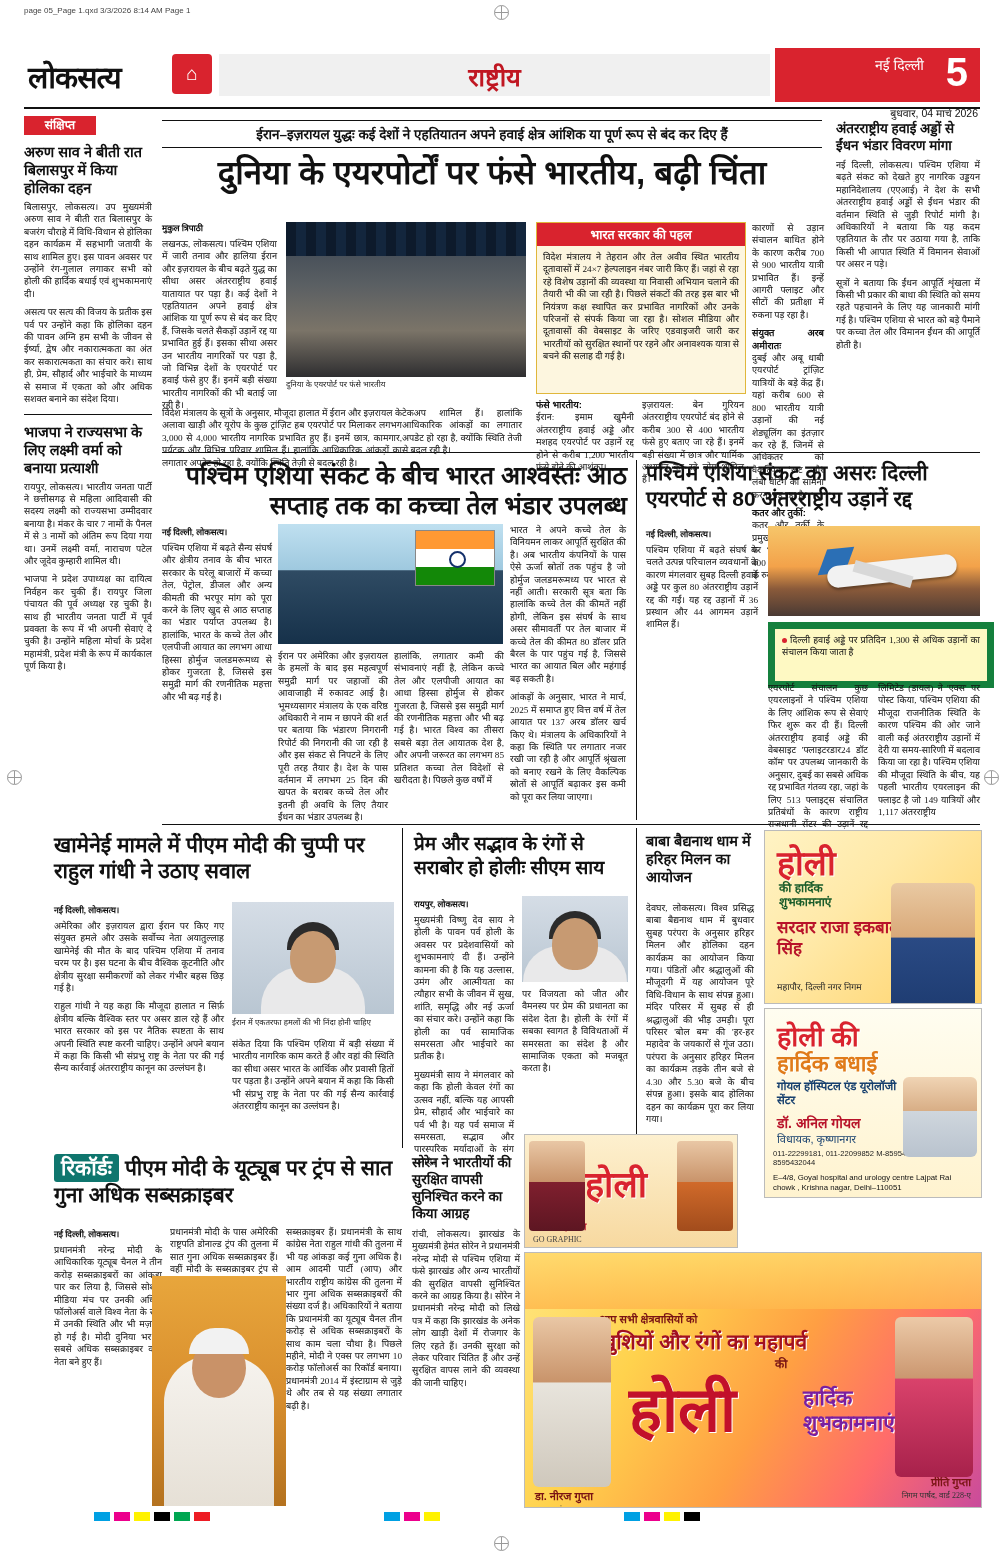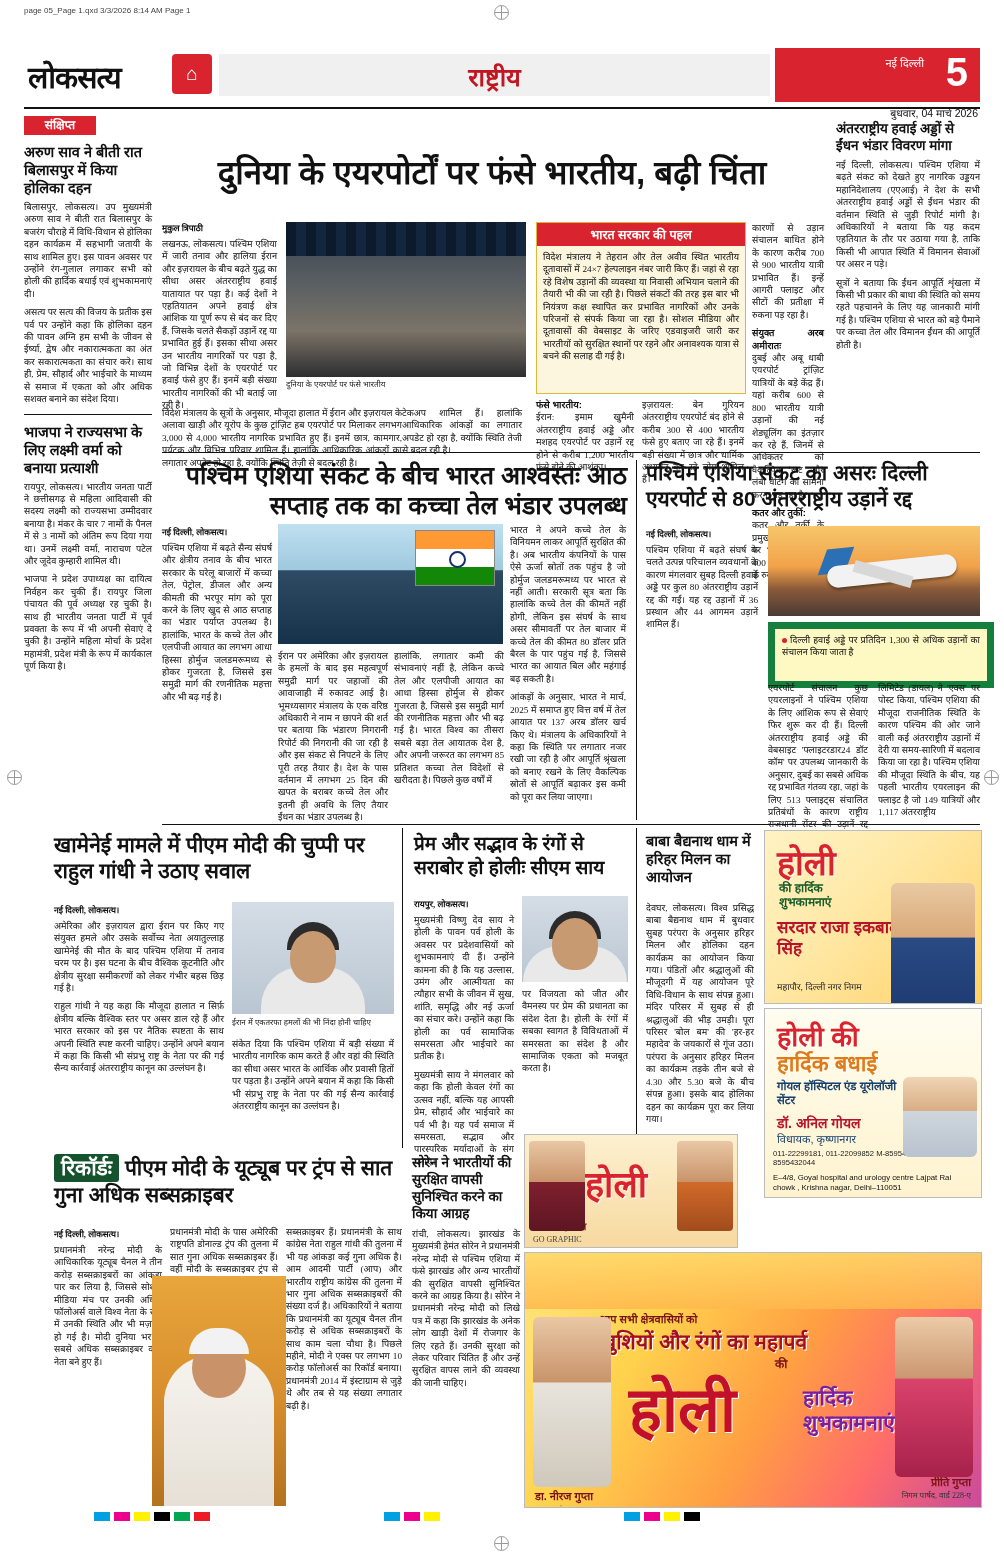--- a/index.html
+++ b/index.html
@@ -12,21 +12,21 @@
   .sheet{position:absolute;left:24px;top:24px;width:956px;height:1500px;}
 
   
   .masthead{position:absolute;left:0;top:24px;width:956px;height:58px;}
   .logo{position:absolute;left:4px;top:8px;font-family:"Liberation Sans",sans-serif;font-weight:bold;font-size:30px;letter-spacing:-1px;color:#111;}
   .home-ico{position:absolute;left:148px;top:6px;width:40px;height:40px;background:#d9232e;border-radius:4px;}
   .home-ico span{position:absolute;left:9px;top:9px;width:22px;height:22px;color:#fff;font-size:19px;line-height:22px;text-align:center;}
   .section-band{position:absolute;left:195px;top:6px;right:210px;height:42px;background:#f0f0f0;}
   .section-band .t{position:absolute;left:0;right:0;top:5px;text-align:center;font-family:"Liberation Sans",sans-serif;font-weight:bold;font-size:25px;color:#c01722;}
   .pagebox{position:absolute;right:0;top:0;width:205px;height:54px;background:#d9232e;}
-  .pagebox .city{position:absolute;right:56px;top:7px;color:#fff;font-size:11px;font-family:"Liberation Sans",sans-serif;text-align:center;}
+  .pagebox .city{position:absolute;right:56px;top:7px;color:#fff;font-size:14px;font-family:"Liberation Sans",sans-serif;text-align:center;}
   .pagebox .num{position:absolute;right:12px;top:2px;color:#fff;font-size:40px;font-weight:bold;font-family:"Liberation Sans",sans-serif;}
   .hr-top{position:absolute;left:0;right:0;top:83px;height:2px;background:#111;}
 
   
   .rail{position:absolute;left:0;top:92px;width:128px;}
   .sankshipt{width:72px;height:19px;background:#d9232e;color:#fff;font-family:"Liberation Sans",sans-serif;font-size:12px;font-weight:bold;text-align:center;line-height:19px;}
   .rail h3{font-family:"Liberation Sans",sans-serif;font-size:14.5px;line-height:18px;margin:8px 0 4px;font-weight:bold;}
   .rail p{font-size:9.2px;line-height:12.4px;text-align:justify;margin:0 0 6px;}
   .byline{font-size:8.6px;font-weight:bold;margin:2px 0 4px;}
   .rule{height:1px;background:#111;margin:8px 0;}
@@ -72,21 +72,21 @@
   .torso{position:absolute;left:50%;bottom:0;width:104px;height:42%;margin-left:-52px;background:#e9e9ea;border-radius:40px 40px 0 0;}
 
   .ad{border:1px solid #bbb;position:relative;overflow:hidden;}
   .ad-holi1{background:linear-gradient(135deg,#fff3c4 0%,#ffe9a8 40%,#ffd166 100%);}
   .ad-holi2{background:linear-gradient(180deg,#fffdf0 0%,#fff3cf 100%);}
   .ad-big{background:linear-gradient(120deg,#ffe680 0%,#ffd24d 28%,#ff9f43 55%,#ff6b6b 78%,#c94b9c 100%);}
   .ad-holi3{background:linear-gradient(180deg,#fdf0cf 0%,#f7d9a0 100%);}
   .holi-word{font-family:"Liberation Sans",sans-serif;font-weight:bold;color:#d9232e;text-shadow:1px 1px 0 #fff;}
 
   .sr{font-family:"Liberation Sans",sans-serif;}
-  .recbadge{display:inline-block;background:#14532d;color:#fff;padding:1px 7px;border-radius:3px;}
+  .recbadge{display:inline-block;background:#0f766e;color:#fff;padding:1px 7px;border-radius:3px;}
   .footer-dots{position:absolute;left:0;bottom:0;width:956px;height:14px;}
   .sw{position:absolute;width:16px;height:9px;top:2px;}
   .tiny{font-size:8px;line-height:10px;}
   .bold{font-weight:bold;}
   .ph-crowd{background:linear-gradient(180deg,#35414f 0%,#5a5f63 40%,#7b7468 70%,#2e2e30 100%);}
   .ph-modi{background:linear-gradient(180deg,#e8a63c 0%,#d98f2e 50%,#b4721f 100%);}
   .ph-ad-people{background:linear-gradient(180deg,#ffe9a0 0%,#ffc74d 100%);}
 </style>
 </head>
 <body>
@@ -124,20 +124,23 @@
       <p>बिलासपुर, लोकसत्य। उप मुख्यमंत्री अरुण साव ने बीती रात बिलासपुर के बजरंग चौराहे में विधि-विधान से होलिका दहन कार्यक्रम में सहभागी जतायी के साथ शामिल हुए। इस पावन अवसर पर उन्होंने रंग-गुलाल लगाकर सभी को होली की हार्दिक बधाई एवं शुभकामनाएं दी।</p>
       <p>असत्य पर सत्य की विजय के प्रतीक इस पर्व पर उन्होंने कहा कि होलिका दहन की पावन अग्नि हम सभी के जीवन से ईर्ष्या, द्वेष और नकारात्मकता का अंत कर सकारात्मकता का संचार करे। साथ ही, प्रेम, सौहार्द और भाईचारे के माध्यम से समाज में एकता को और अधिक सशक्त बनाने का संदेश दिया।</p>
 
       <div class="rule"></div>
 
       <h3>भाजपा ने राज्यसभा के लिए लक्ष्मी वर्मा को बनाया प्रत्याशी</h3>
       <p>रायपुर, लोकसत्य। भारतीय जनता पार्टी ने छत्तीसगढ़ से महिला आदिवासी की सदस्य लक्ष्मी को राज्यसभा उम्मीदवार बनाया है। मंकर के चार 7 नामों के पैनल में से 3 नामों को अंतिम रूप दिया गया था। उनमें लक्ष्मी वर्मा, नाराचण पटेल और जूदेव कुम्हारी शामिल थी।</p>
       <p>भाजपा ने प्रदेश उपाध्यक्ष का दायित्व निर्वहन कर चुकी हैं। रायपुर जिला पंचायत की पूर्व अध्यक्ष रह चुकी है। साथ ही भारतीय जनता पार्टी में पूर्व प्रवक्ता के रूप में भी अपनी सेवाएं दे चुकी है। उन्होंने महिला मोर्चा के प्रदेश महामंत्री, प्रदेश मंत्री के रूप में कार्यकाल पूर्ण किया है।</p>
     </div>
 
+    <div class="kicker">
+      <div class="t">ईरान–इज़रायल युद्धः कई देशों ने एहतियातन अपने हवाई क्षेत्र आंशिक या पूर्ण रूप से बंद कर दिए हैं</div>
+    </div>
     <div class="lead-head">दुनिया के एयरपोर्टों पर फंसे भारतीय, बढ़ी चिंता</div>
 
     <div style="position:absolute;left:138px;top:196px;width:115px;">
       <div class="byline">मुकुल त्रिपाठी</div>
       <div class="col">
           <p>लखनऊ, लोकसत्य। पश्चिम एशिया में जारी तनाव और हालिया ईरान और इज़रायल के बीच बढ़ते युद्ध का सीधा असर अंतरराष्ट्रीय हवाई यातायात पर पड़ा है। कई देशों ने एहतियातन अपने हवाई क्षेत्र आंशिक या पूर्ण रूप से बंद कर दिए हैं, जिसके चलते सैकड़ों उड़ानें रद्द या प्रभावित हुई हैं। इसका सीधा असर उन भारतीय नागरिकों पर पड़ा है, जो विभिन्न देशों के एयरपोर्ट पर हवाई फंसे हुए हैं। इनमें बड़ी संख्या भारतीय नागरिकों की भी बताई जा रही है।</p>
         </div>
     </div>
     <div style="position:absolute;left:138px;top:383px;width:240px;">
       <div class="col">

